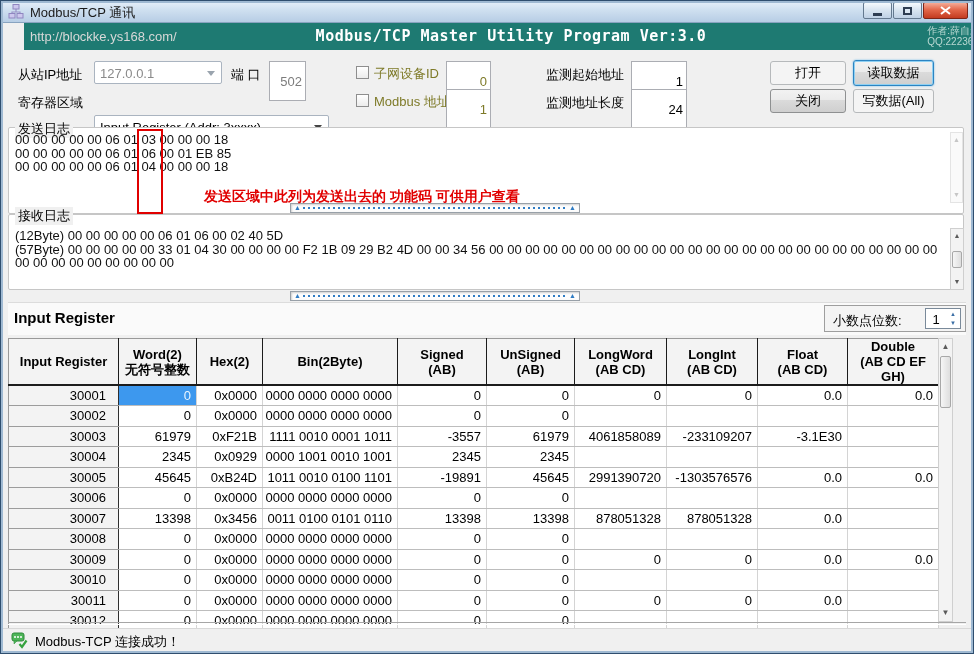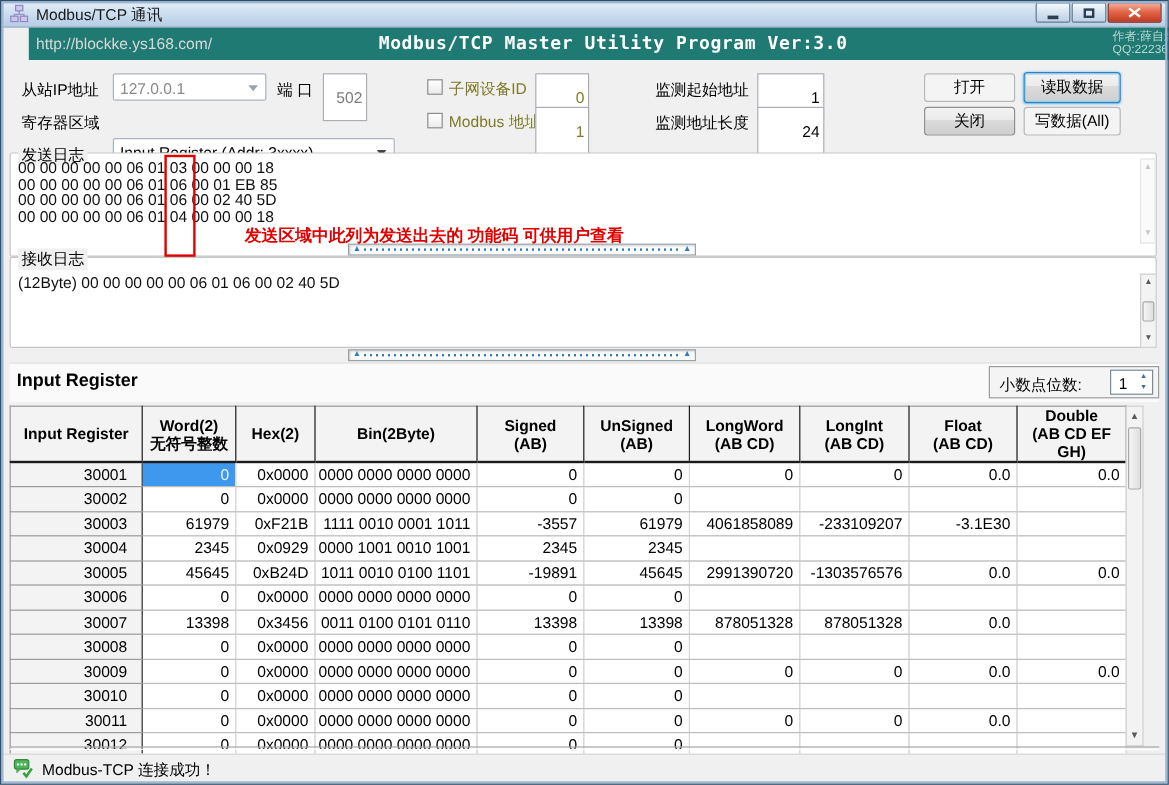--- a/index.html
+++ b/index.html
@@ -164,40 +164,40 @@
   <span class="lbl" style="left:546px;top:94px;">监测地址长度</span>
   <input class="field" style="left: 631px; top: 89px; width: 56px;" value="24">
   <div class="btn" style="left:770px;top:89px;width:76px;height:24px;">关闭</div>
   <div class="btn disabled" style="left:853px;top:89px;width:81px;height:24px;">写数据(All)</div>
 
   <div class="gbox" style="left:8px;top:127px;width:956px;height:87px;">
     <span class="legend">发送日志</span>
     <div class="loglines">
         <div class="log-line"><span>00 00 00 00 00 06 01 </span><span class="fc">03</span><span> 00 00 00 18</span></div>
         <div class="log-line"><span>00 00 00 00 00 06 01 </span><span class="fc">06</span><span> 00 01 EB 85</span></div>
-        <div class="log-line"><span>00 00 00 00 00 06 01 </span><span class="fc">06</span><span> 00 02 40 5D</span></div>
         <div class="log-line"><span>00 00 00 00 00 06 01 </span><span class="fc">04</span><span> 00 00 00 18</span></div>
       </div>
   </div>
   <div class="red-rect"></div>
   <div class="annotation">发送区域中此列为发送出去的 功能码 可供用户查看</div>
   <div class="hscroll" style="left:290px;top:203px;">
     <span class="mk l">▲</span>
     <span class="track"></span>
     <span class="mk r">▲</span>
   </div>
   <div class="vscroll faint" style="left:950px;top:132px;width:13px;height:71px;">
     <div class="var vup">▲</div>
     <div class="var vdn">▼</div>
   </div>
 
   <div class="gbox" style="left:8px;top:214px;width:956px;height:76px;">
     <span class="legend">接收日志</span>
     <div class="loglines" style="top:14px;">
         <div class="log-line">(12Byte) 00 00 00 00 00 06 01 06 00 02 40 5D</div>
+        <div class="log-line">(57Byte) 00 00 00 00 00 33 01 04 30 00 00 00 00 F2 1B 09 29 B2 4D 00 00 34 56 00 00 00 00 00 00 00 00 00 00 00 00 00 00 00 00 00 00 00 00 00 00 00 00 00 00 00 00 00 00 00 00 00 00</div>
       </div>
   </div>
   <div class="vscroll" style="left:950px;top:228px;width:14px;height:62px;">
     <div class="var vup">▲</div>
     <div class="thumb" style="top:22px;height:17px;"></div>
     <div class="var vdn">▼</div>
   </div>
   <div class="hscroll" style="left:290px;top:291px;">
     <span class="mk l">▲</span>
     <span class="track"></span>

